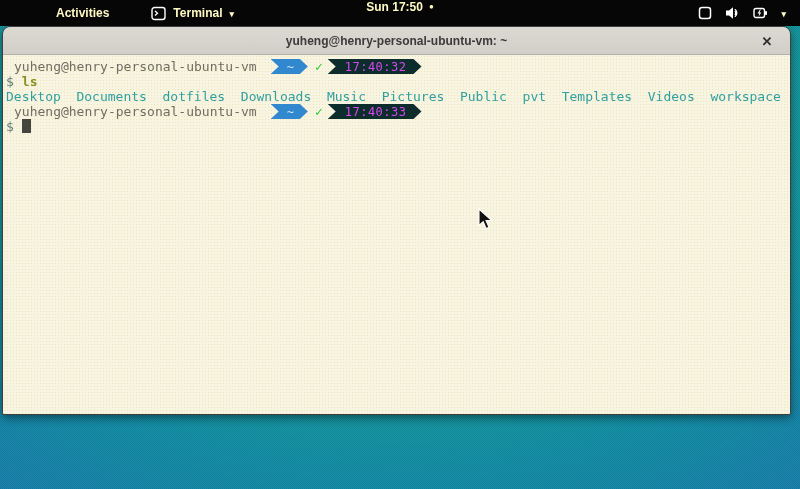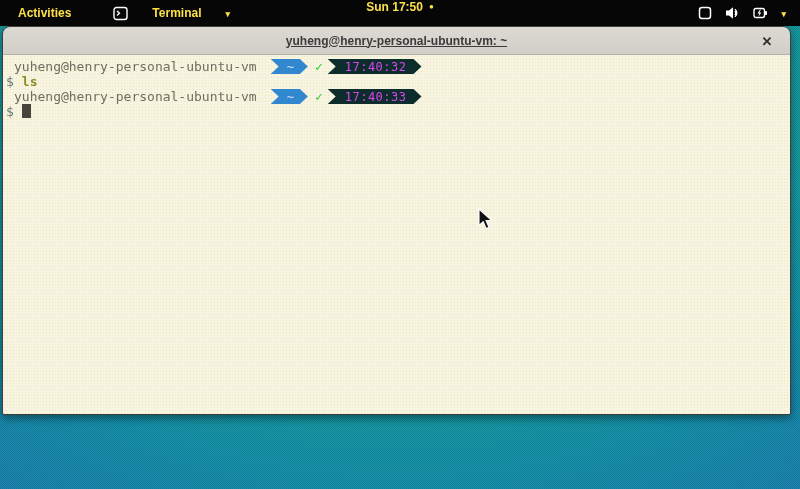--- a/index.html
+++ b/index.html
@@ -11,42 +11,42 @@
     position:absolute; left:0; top:26px; width:800px; height:463px;
     background-image:
       repeating-conic-gradient(rgba(255,255,255,0.05) 0% 25%, rgba(0,0,30,0.05) 0% 50%),
       radial-gradient(120% 150% at 50% 15%, #13a68e 0%, #119a96 35%, #0f8aa2 55%, #1a6fae 85%, #1a63a3 100%);
     background-size: 2px 2px, 100% 100%;
   }
 
   
   .topbar {
     position:absolute; left:0; top:0; width:800px; height:26px;
-    background:#060606; color:#fde047; display:flex; align-items:center;
-    font-size:12px; font-weight:600; z-index:50;
+    background:#060606; color:#fef9c3; display:flex; align-items:center;
+    font-size:12px; font-weight:600; z-index:50;padding-left:38px;
   }
   .tb-activities { margin-left:10px; padding:2px 8px; cursor:default; }
-  .tb-appmenu { margin-left:28px; display:flex; align-items:center; gap:24px; padding:2px 6px; }
+  .tb-appmenu { margin-left:28px; display:flex; align-items:center; gap:7px; padding:2px 6px; }
   .tb-caret { font-size:9px; line-height:1; position:relative; top:1px; }
   .tb-clock-wrap { position:absolute; left:50%; transform:translateX(-50%); display:flex; align-items:center; gap:6px; top:0; height:14px; }
   .tb-dot { font-size:8px; line-height:1; }
   .tb-status { margin-left:auto; margin-right:10px; display:flex; align-items:center; gap:13px; height:26px; padding:0 4px; }
 
   
   .window {
     position:absolute; left:2px; top:26px; width:789px; height:389px;
     border:1px solid #3f3f3f; border-radius:8px 8px 2px 2px;
     overflow:hidden; box-shadow:0 3px 10px rgba(0,0,0,0.45);
     z-index:10;
   }
   .titlebar {
     height:28px; background:linear-gradient(#dcd8d2,#d2cec8);
     border-bottom:1px solid #b3afa9;
     display:flex; align-items:center; justify-content:center;
-    position:relative; font-size:12px; font-weight:bold; color:#3b3b3b;text-decoration:underline;
+    position:relative; font-size:12px; font-weight:bold; color:#3b3b3b;
   }
   .close-btn {
     position:absolute; right:12px; top:0; height:28px; width:22px;
     display:flex; align-items:center; justify-content:center;
     color:#2e2e2e; font-size:13px; font-weight:bold; cursor:default;
   }
 
   .term {
     position:absolute; left:0; top:28px; right:0; bottom:0;
     background-color:#f8f4e2;
@@ -134,20 +134,23 @@
       <span class="pl-seg pl-blue">~</span>
       <span class="check">✓</span>
       <span class="pl-seg pl-dark">17:40:32</span>
     </div>
 
     <div class="trow">
       <span class="dollar">$</span>
       <span class="cmd">ls</span>
     </div>
 
+    <div class="trow">
+      <span class="dirs">Desktop  Documents  dotfiles  Downloads  Music  Pictures  Public  pvt  Templates  Videos  workspace</span>
+    </div>
 
     <div class="trow">
       <span class="host">yuheng@henry-personal-ubuntu-vm</span>
       <span class="pl-seg pl-blue">~</span>
       <span class="check">✓</span>
       <span class="pl-seg pl-dark">17:40:33</span>
     </div>
 
     <div class="trow">
       <span class="dollar">$</span>

